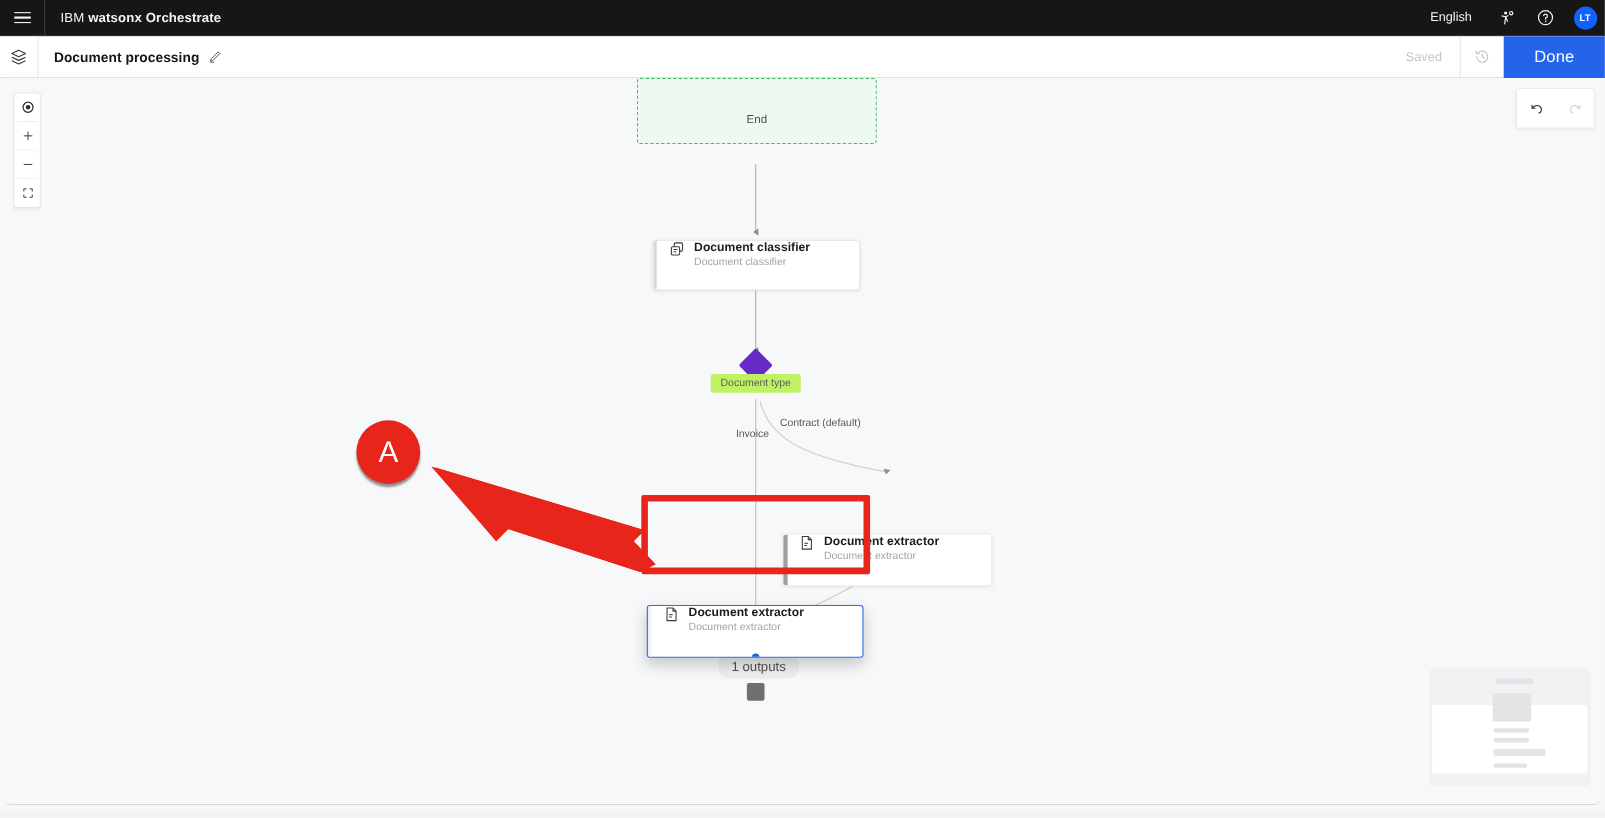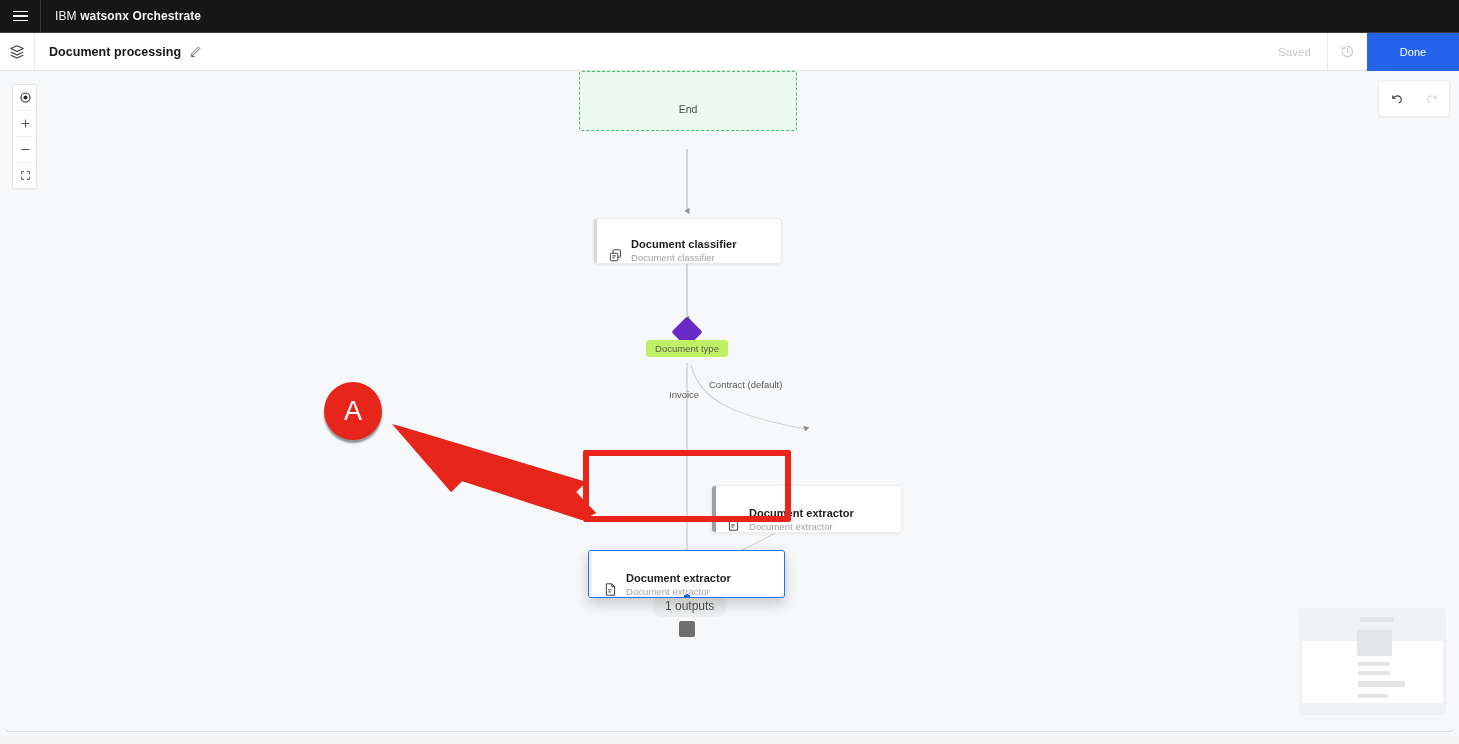--- a/index.html
+++ b/index.html
@@ -71,21 +71,21 @@
   .saved-label {
     font-size: 11.5px; color: #c6c6c6; padding: 0 16px; letter-spacing: .1px;
   }
   .hist-btn {
     width: 40px; height: 38px; display: flex; align-items: center;
     justify-content: center; color: #c6c6c6; cursor: pointer;
     border-left: 1px solid #e8e8e8;
   }
   .done-btn {
     height: 38px; min-width: 92px; background: #2563eb; color: #ffffff;
-    font-size: 11px; font-weight: 400; display: flex; align-items: center;
+    font-size: 15px; font-weight: 400; display: flex; align-items: center;
     justify-content: center; cursor: pointer; padding: 0 18px; border: none;
     font-family: "Liberation Sans", sans-serif; letter-spacing: .1px;
   }
 
   
   .canvas {
     position: absolute; top: 71px; left: 0; width: 1459px; height: 665px;
     background: #f7f8fa; overflow: hidden;
   }
   .canvas-sheet {
@@ -145,21 +145,21 @@
     z-index: 5;
   }
   .dropzone-label {
     position: absolute; left: 0; right: 0; top: 31px; text-align: center;
     font-size: 10.5px; color: #4a4a4a;
   }
 
   .card {
     background: #ffffff; border: 1px solid #e9e9e9; border-radius: 4px;
     box-shadow: 0 1px 3px rgba(0,0,0,.07);
-    display: flex; align-items: flex-end; cursor: pointer; position: relative;
+    display: flex; align-items: flex-start; cursor: pointer; position: relative;
     overflow: hidden;
   }
   .card-accent {
     position: absolute; left: 0; top: 0; bottom: 0; width: 3px; background: #d5d7da;
   }
   .card-icon {
     width: 32px; min-width: 32px; display: flex; align-items: center;
     justify-content: center; color: #3a3a3a; margin-left: 5px;
   }
   .card-text { display: flex; flex-direction: column; gap: 2px; padding-right: 10px; }
@@ -247,20 +247,44 @@
     <div class="hamburger">
       <span></span>
         <span></span>
         <span></span>
     </div>
     <div class="topbar-divider"></div>
     <div class="brand">
       <span>IBM </span><b>watsonx Orchestrate</b>
     </div>
 
+    <div class="topbar-right">
+      <div class="lang-btn">
+        <span>English</span>
+      </div>
+      <div class="icon-btn-dark">
+        <svg width="15" height="15" viewBox="0 0 16 16" fill="none" stroke="currentColor" stroke-width="1.1">
+          <circle cx="7.2" cy="3" r="1.5" fill="currentColor" stroke="none"></circle>
+          <path d="M3.2 5.8 L7.2 6.6 L10 5.4"></path>
+          <path d="M7.2 6.6 L6.3 14"></path>
+          <path d="M7.2 6.6 L9.3 11.5"></path>
+          <circle cx="12.6" cy="3.2" r="1.6"></circle>
+        </svg>
+      </div>
+      <div class="icon-btn-dark">
+        <svg width="16" height="16" viewBox="0 0 16 16" fill="none" stroke="currentColor" stroke-width="1.1">
+          <circle cx="8" cy="8" r="6.4"></circle>
+          <path d="M6.3 6.2a1.75 1.75 0 1 1 1.9 2.1v1.1" stroke-linecap="round"></path>
+          <circle cx="8.15" cy="11.4" r=".72" fill="currentColor" stroke="none"></circle>
+        </svg>
+      </div>
+      <div class="avatar-wrap">
+        <div class="avatar">LT</div>
+      </div>
+    </div>
   </div>
 
   <div class="subheader">
     <div class="sub-icon">
       <svg width="16" height="16" viewBox="0 0 16 16" fill="none" stroke="currentColor" stroke-width="1.05" stroke-linejoin="round">
         <path d="M8 1.7 L14.2 4.6 L8 7.5 L1.8 4.6 Z"></path>
         <path d="M1.8 8 L8 10.9 L14.2 8"></path>
         <path d="M1.8 11.2 L8 14.1 L14.2 11.2"></path>
       </svg>
     </div>

